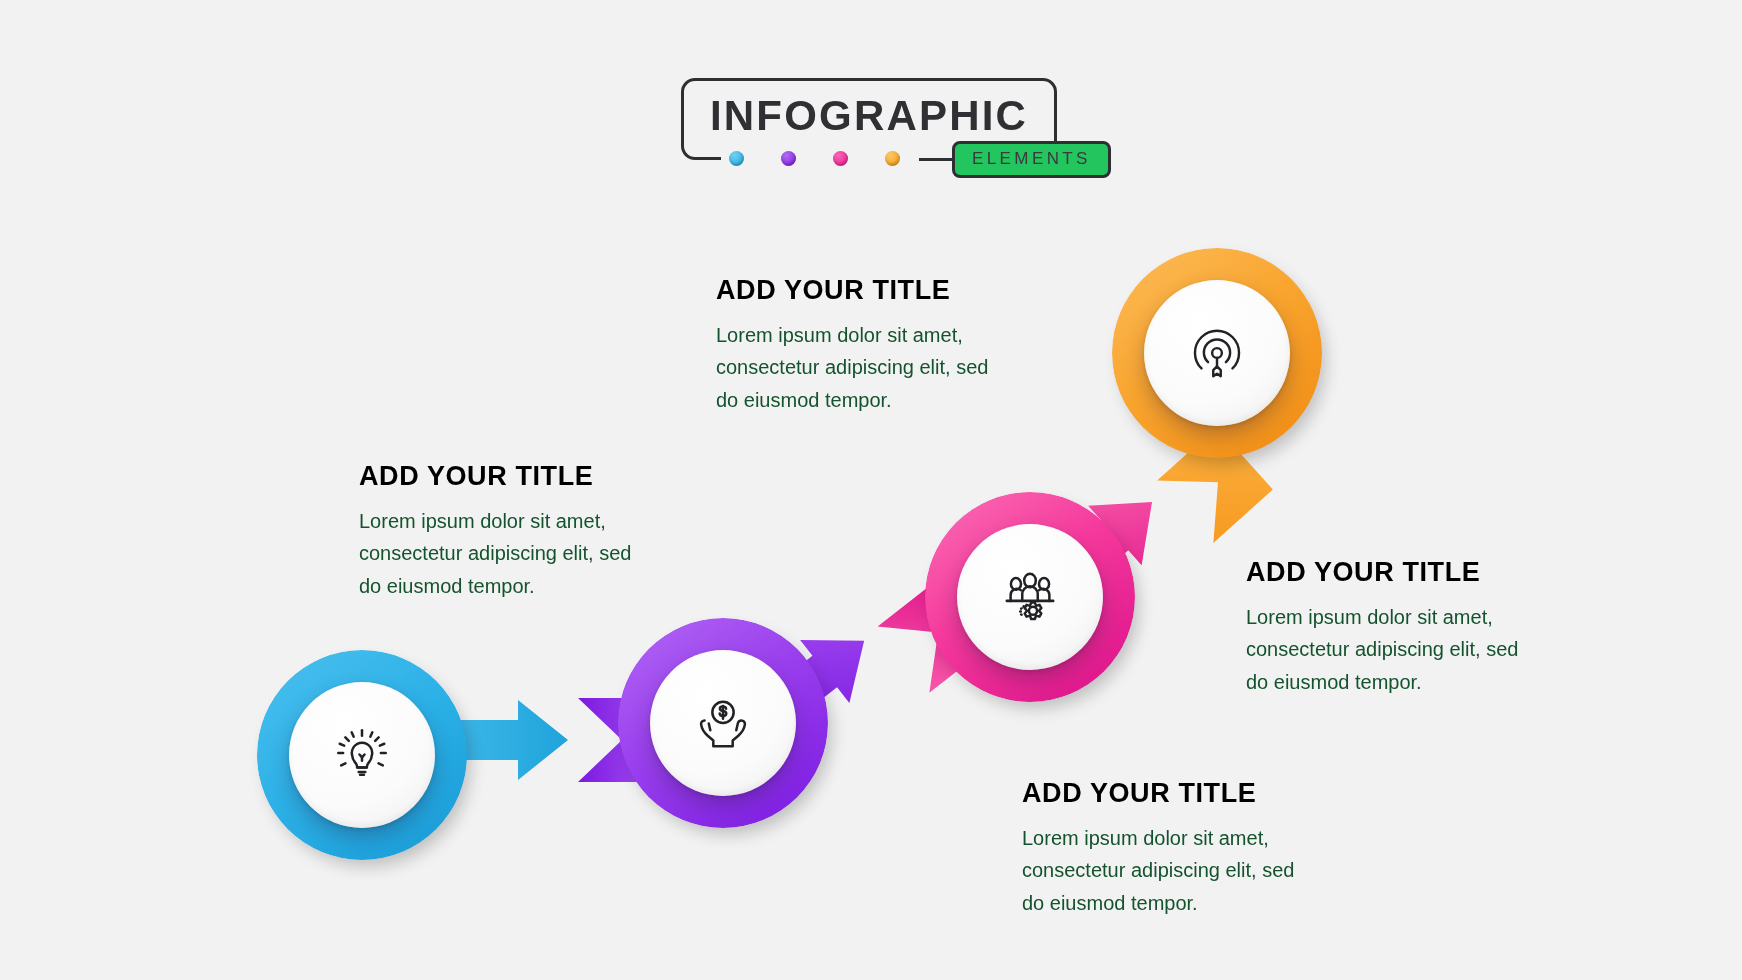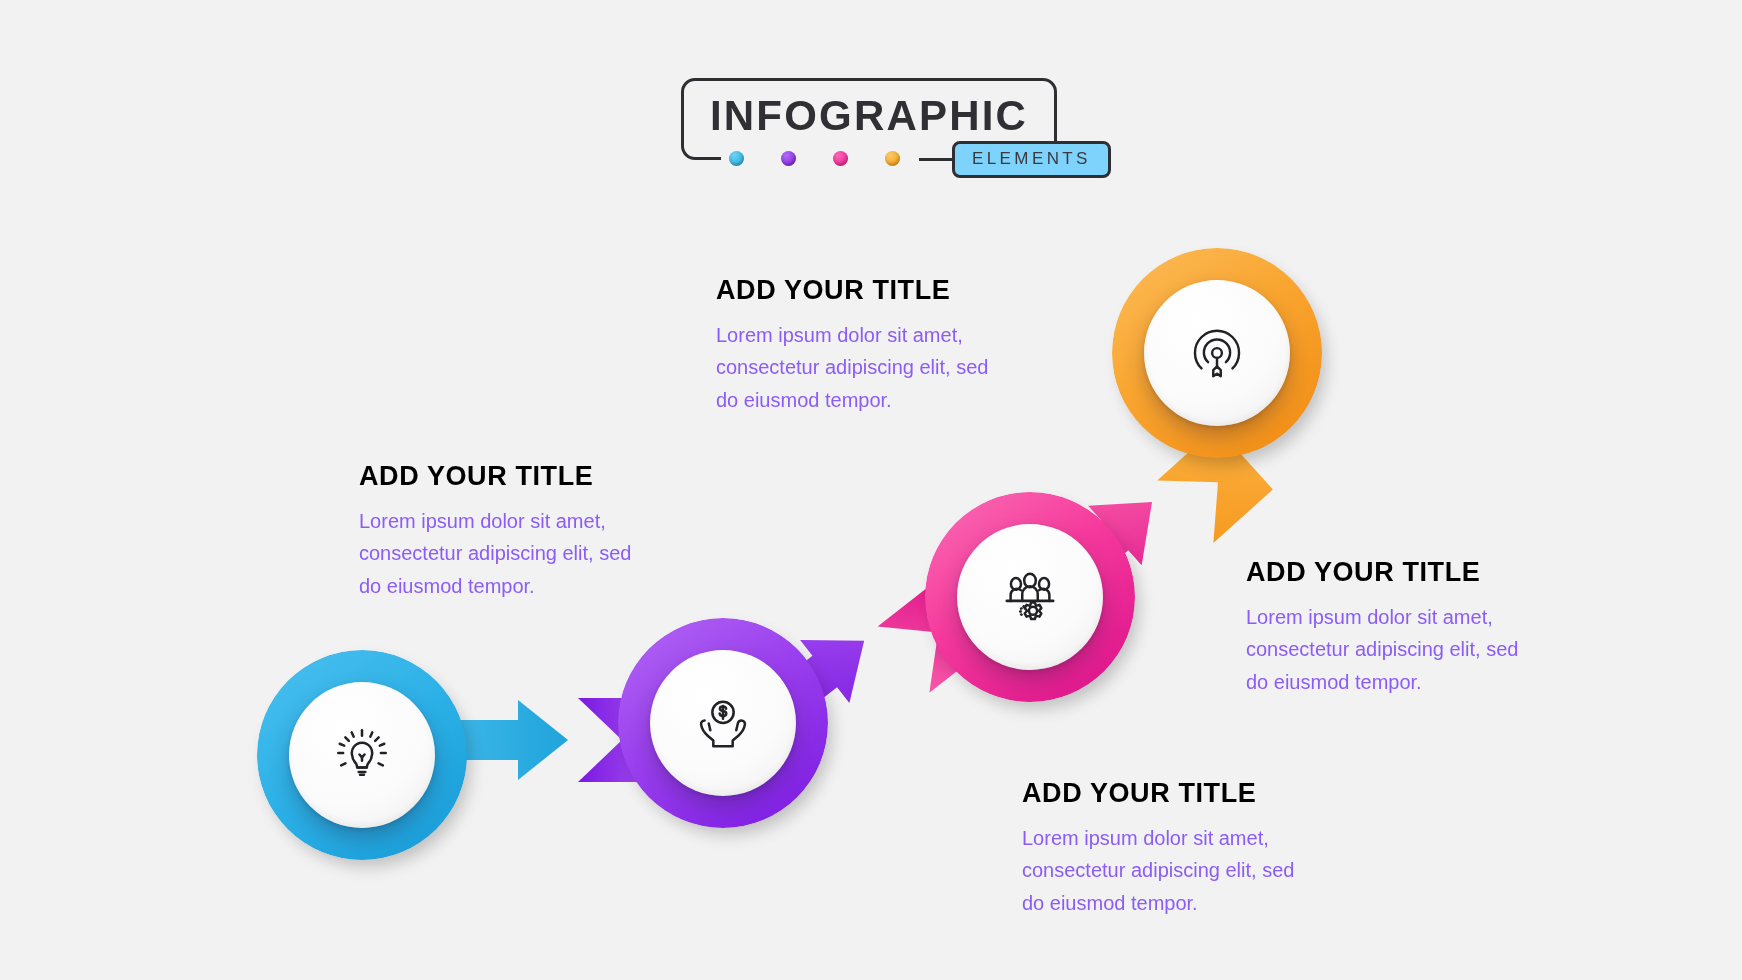--- a/index.html
+++ b/index.html
@@ -82,21 +82,21 @@
     height: 3px;
     background: #2f2f33;
   }
   .elements-badge {
     position: absolute;
     left: 271px;
     top: 63px;
     padding: 5px 17px 6px 17px;
     border: 3px solid #2f2f33;
     border-radius: 8px;
-    background: #7dd3fc;
+    background: #22c55e;
     font-size: 17px;
     letter-spacing: 3.4px;
     color: #3a3a3e;
     font-weight: 500;
     font-family: "Liberation Sans", sans-serif;
     text-align: right;
   }
 
   
   .node {
@@ -141,21 +141,21 @@
     font-size: 27px;
     font-weight: 800;
     letter-spacing: 0.6px;
     color: #000000;
     margin: 0 0 13px 0;
     font-family: "Liberation Sans", sans-serif;
   }
   .tb-body {
     font-size: 20px;
     line-height: 1.62;
-    color: #8b5cf6;
+    color: #14532d;
     margin: 0;
     font-family: "Liberation Sans", sans-serif;
   }
   .tb-body span { display: block; }
 
   .connector { position: absolute; }
 </style>
 </head>
 <body>
 

